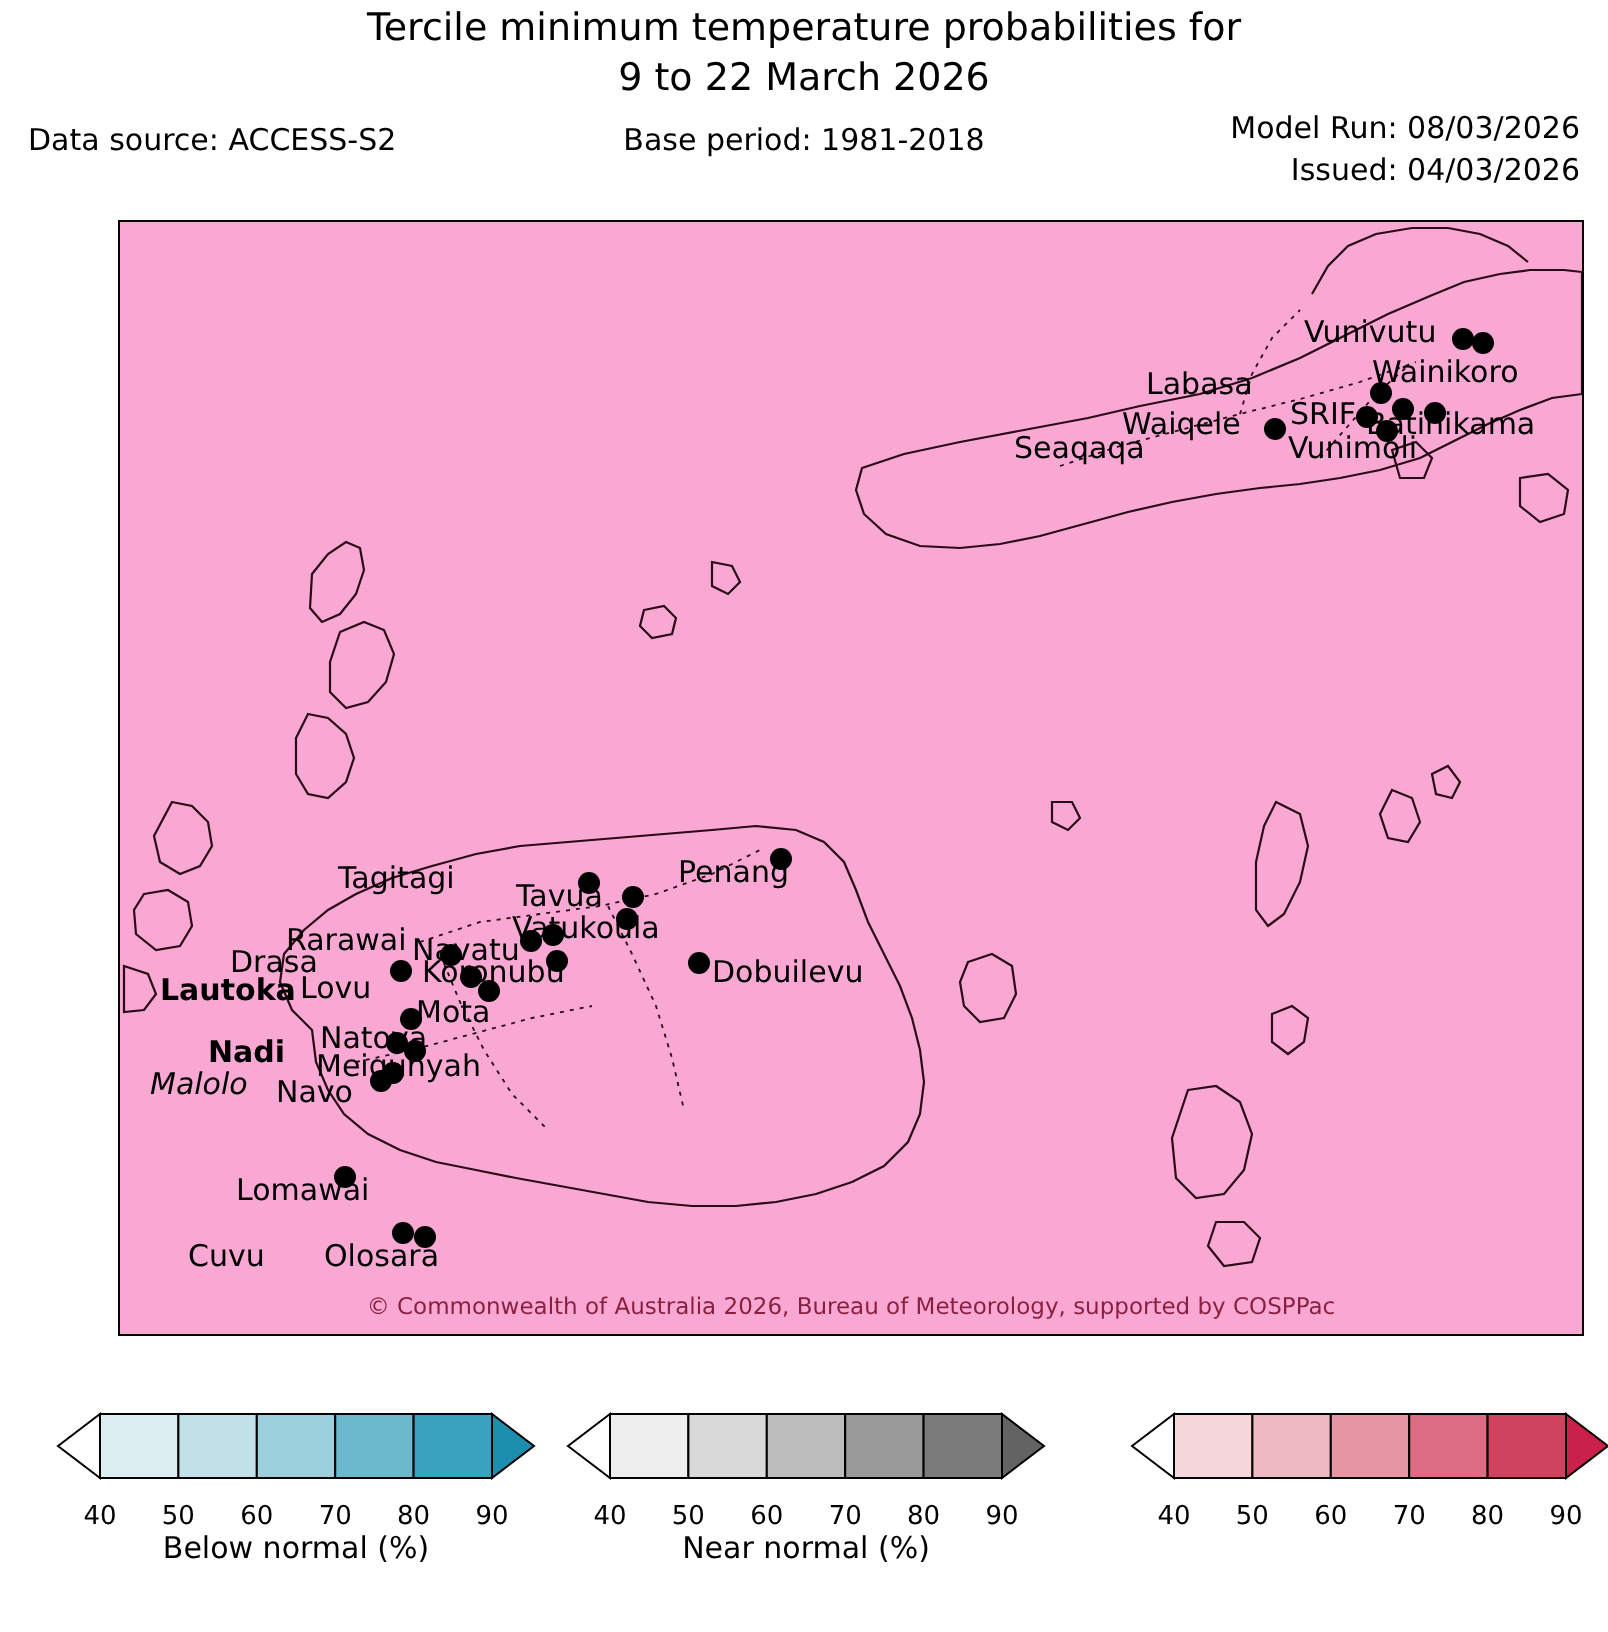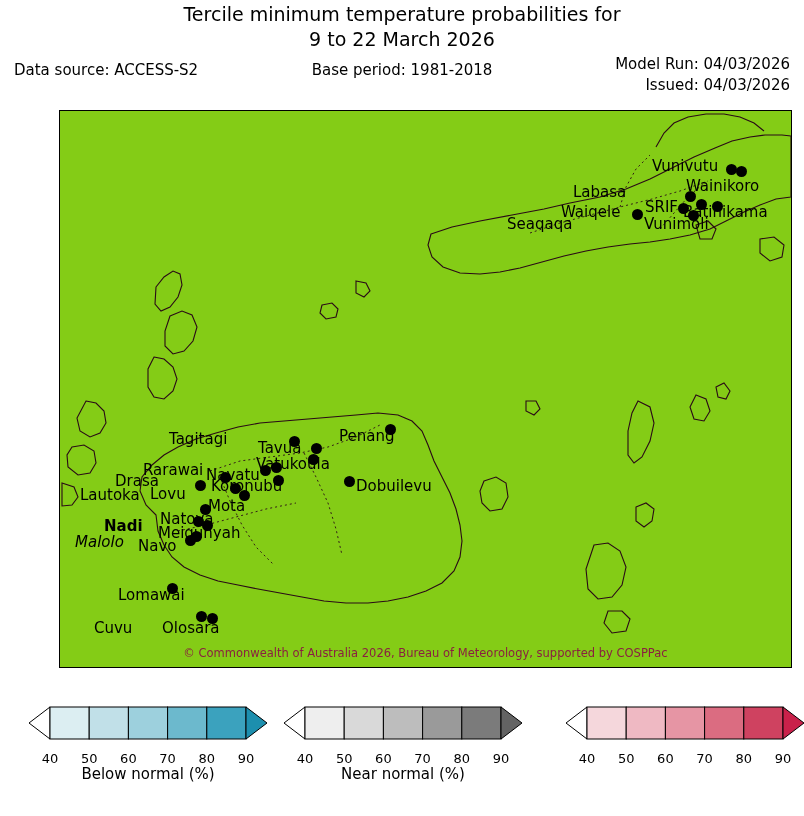--- a/index.html
+++ b/index.html
@@ -56,21 +56,21 @@
   }
 
   
   .map-frame {
     position: absolute;
     left: 59px;
     top: 110px;
     width: 731px;
     height: 556px;
     border: 1px solid #000;
-    background: #84cc16;
+    background: #f9a8d4;
     overflow: hidden;
   }
   .map-svg {
     position: absolute;
     left: 0;
     top: 0;
   }
   .station {
     position: absolute;
     width: 11px;
@@ -145,21 +145,21 @@
 
 <div class="title">
   <div>Tercile minimum temperature probabilities for</div>
   <div>9 to 22 March 2026</div>
 </div>
 
 <div class="meta-row">
   <div class="meta-left">Data source: ACCESS-S2</div>
   <div class="meta-center">Base period: 1981-2018</div>
   <div class="meta-right">
-    <div>Model Run: 04/03/2026</div>
+    <div>Model Run: 08/03/2026</div>
     <div>Issued: 04/03/2026</div>
   </div>
 </div>
 
 <div class="map-frame">
   <svg class="map-svg" width="731" height="554" viewBox="0 0 731 554">
 
     <path d="M371,123 L392,116 L420,110 L452,104 L484,98 L510,92 L540,86 L566,78 L590,68 L612,57
              L634,46 L655,37 L672,30 L690,26 L705,24 L722,24 L731,25
              L731,86 L716,88 L700,94 L684,101 L666,110 L650,118 L630,124 L610,128
@@ -233,21 +233,21 @@
       <div class="station-label" style="left: 83px; top: 352px;">Rarawai</div>
       <div class="station" style="left: 205px; top: 359px;"></div>
       <div class="station-label" style="left: 146px; top: 357px;">Navatu</div>
       <div class="station" style="left: 216px; top: 356px;"></div>
       <div class="station-label" style="left: 55px; top: 363px;">Drasa</div>
       <div class="station" style="left: 165px; top: 366px;"></div>
       <div class="station-label" style="left: 151px; top: 368px;">Koronubu</div>
       <div class="station" style="left: 218px; top: 369px;"></div>
       <div class="station-label" style="left: 90px; top: 376px;">Lovu</div>
       <div class="station" style="left: 175px; top: 377px;"></div>
-      <div class="station-label" style="left: 20px; top: 377px;">Lautoka</div>
+      <div class="station-label" style="left: 20px; top: 377px; font-weight: bold;">Lautoka</div>
       <div class="station" style="left: 140px; top: 374px;"></div>
       <div class="station-label" style="left: 148px; top: 388px;">Mota</div>
       <div class="station" style="left: 184px; top: 384px;"></div>
       <div class="station-label" style="left: 100px; top: 401px;">Natova</div>
       <div class="station" style="left: 145px; top: 398px;"></div>
       <div class="station-label" style="left: 44px; top: 408px; font-weight: bold;">Nadi</div>
       <div class="station" style="left: 138px; top: 410px;"></div>
       <div class="station-label" style="left: 98px; top: 415px;">Meigunyah</div>
       <div class="station" style="left: 147px; top: 414px;"></div>
       <div class="station-label" style="left: 15px; top: 424px; font-style: italic;">Malolo</div>

